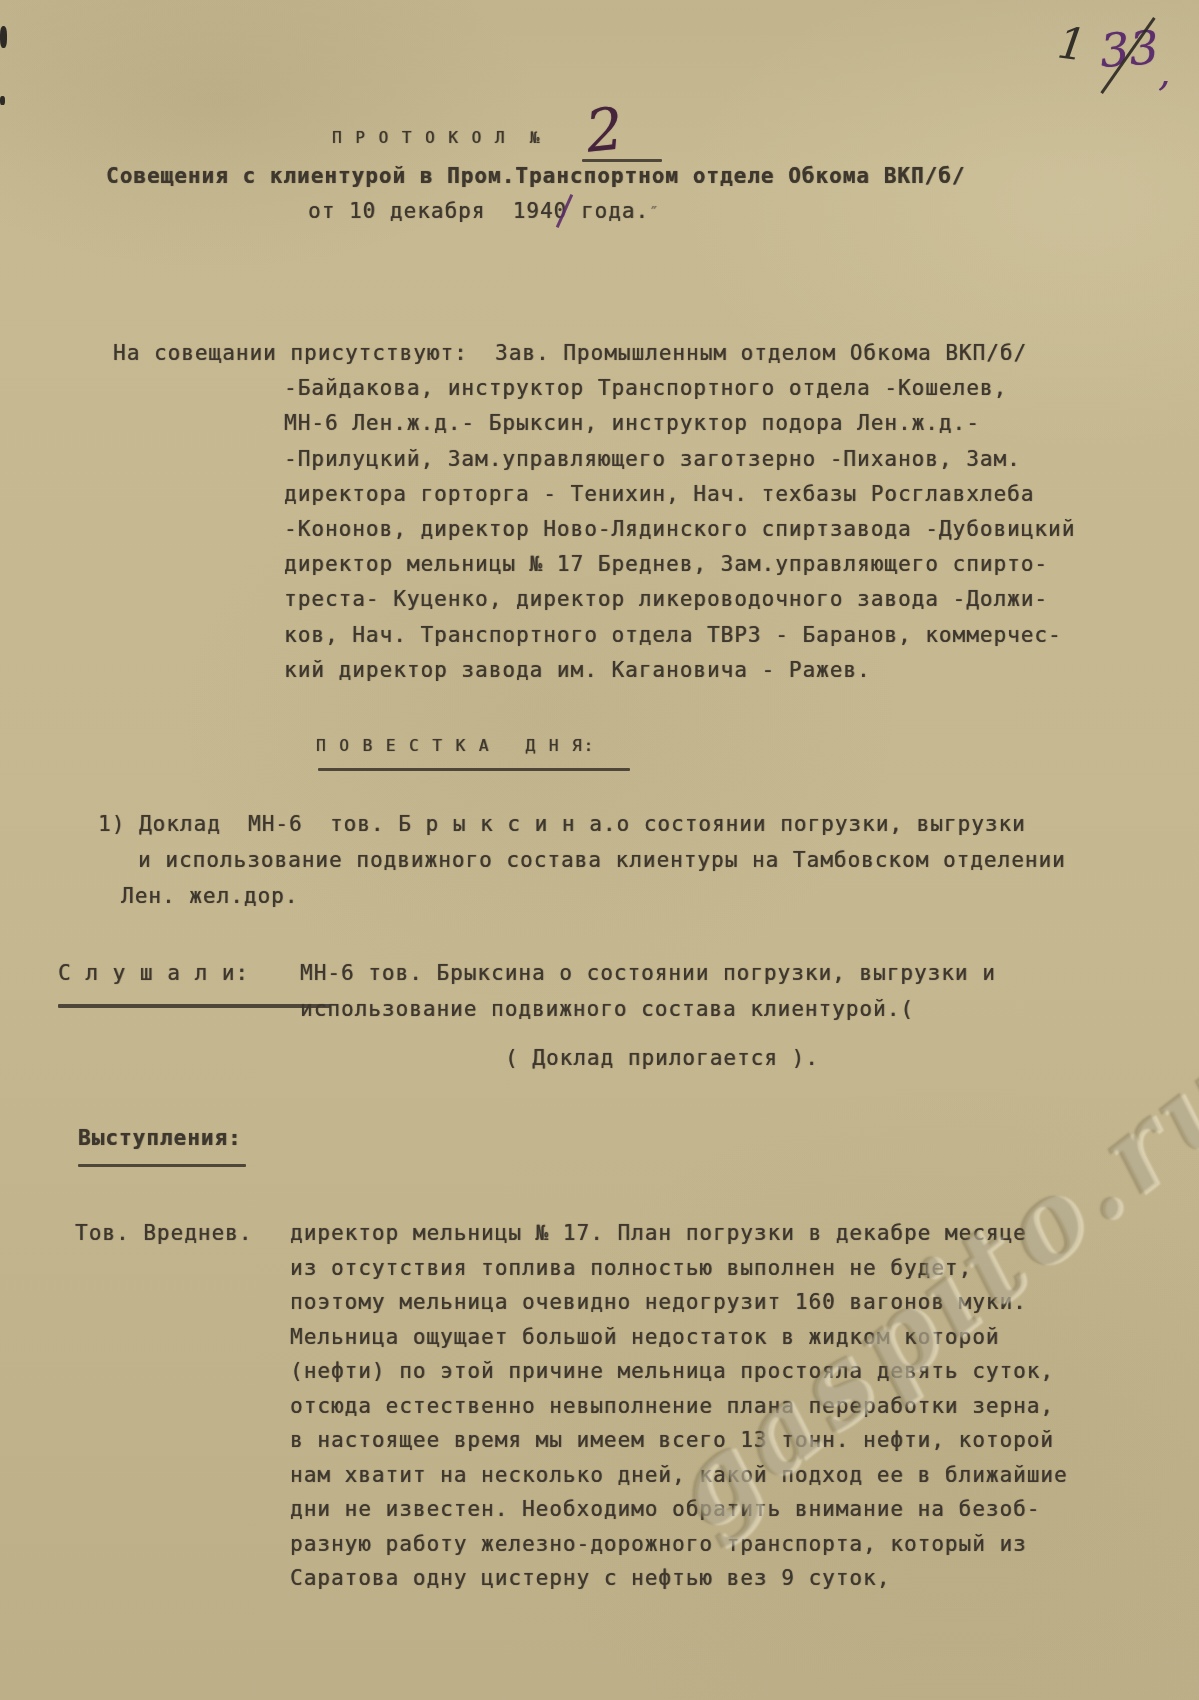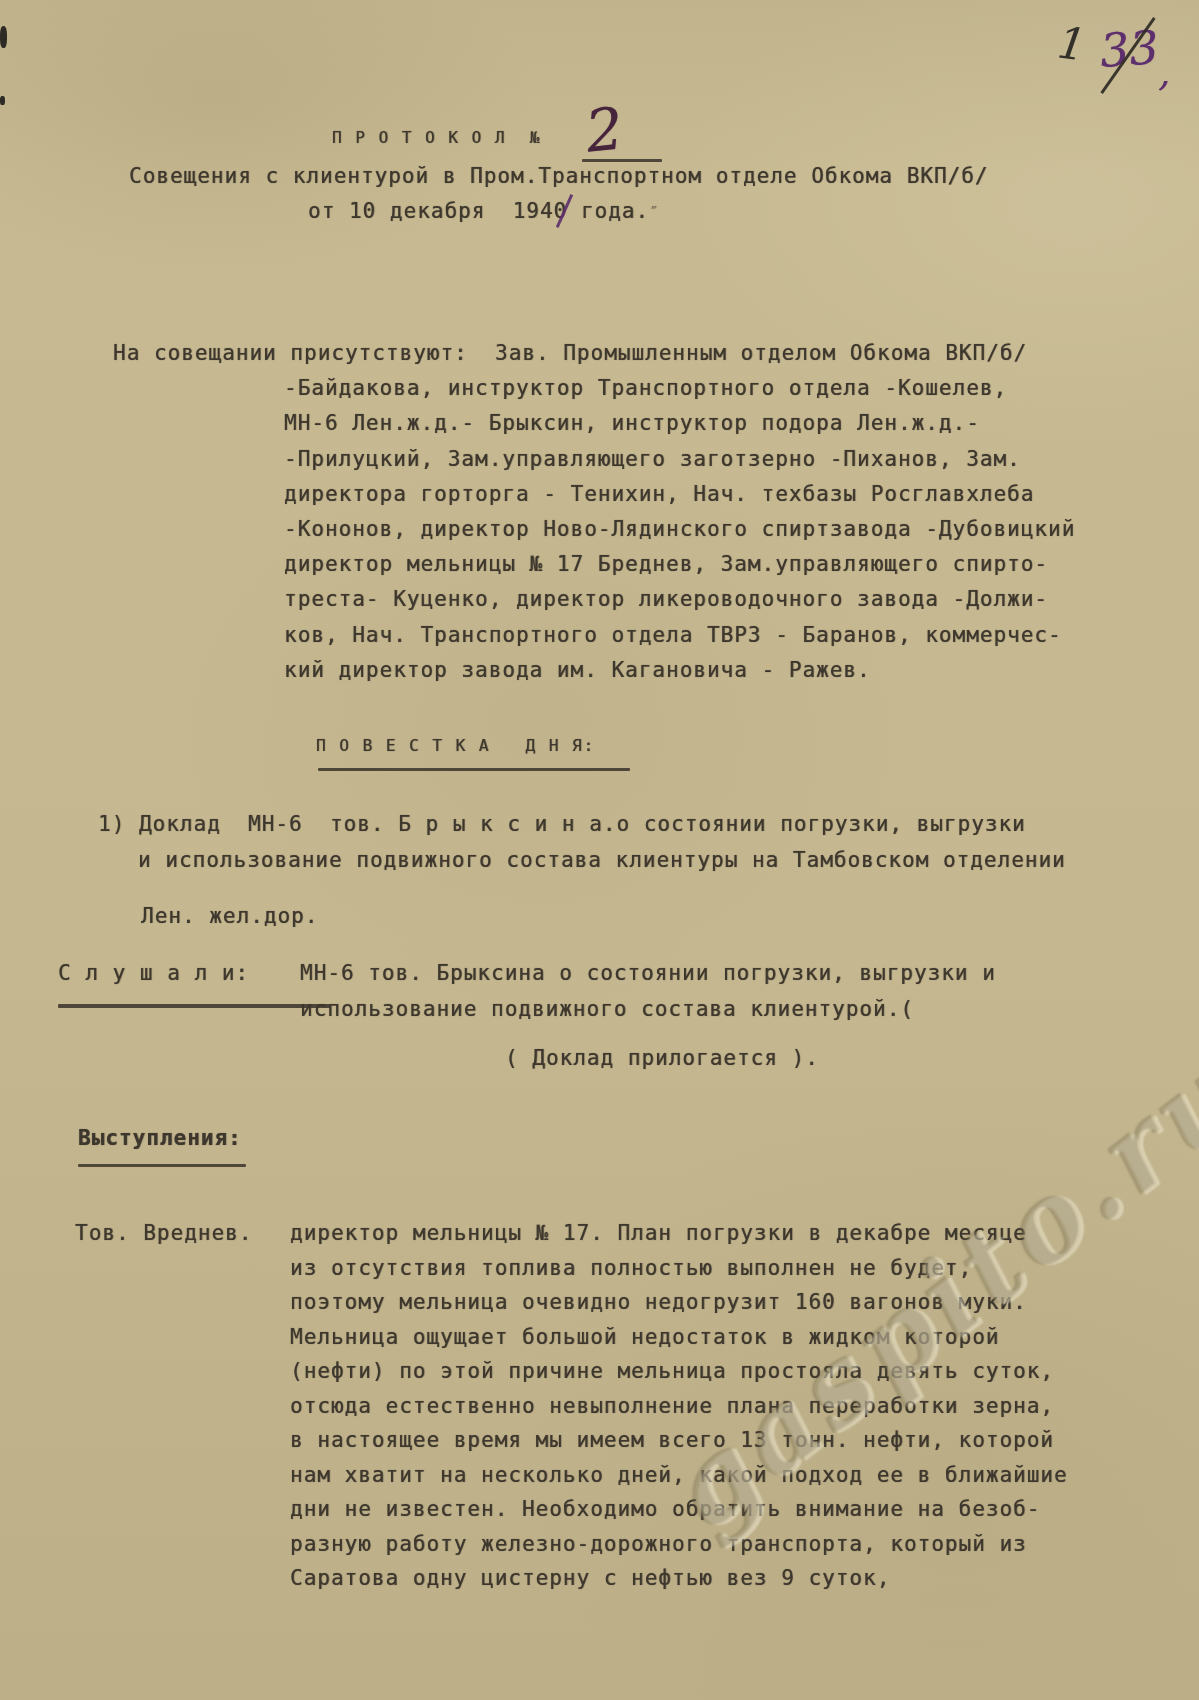--- a/index.html
+++ b/index.html
@@ -100,42 +100,42 @@
   <div class="abs" style="left:1158px;top:48px;">
     <span class="hand purple-comma">,</span>
   </div>
 
   <div class="abs tw title-tw" style="left:332px;top:128px;">П Р О Т О К О Л  №</div>
   <div class="abs" style="left:586px;top:96px;">
     <span class="hand hand-two">2</span>
   </div>
   <div class="rule" style="left:582px;top:159px;width:80px;height:3px;"></div>
 
-  <div class="abs tw" style="left:129px;top:164px;">Совещения с клиентурой в Пром.Транспортном отделе Обкома ВКП/б/</div>
+  <div class="abs tw" style="left:106px;top:164px;font-weight:bold;">Совещения с клиентурой в Пром.Транспортном отделе Обкома ВКП/б/</div>
   <div class="abs tw" style="left:308px;top:199px;"><span>от 10 декабря  194</span><span class="slashed">0</span><span> года.</span><span class="quote-mark">″</span></div>
 
   <div class="abs" style="left:113px;top:341px;">
     <div class="tw ln">На совещании присутствуют:  Зав. Промышленным отделом Обкома ВКП/б/</div>
     <div class="tw ln ln-indent">-Байдакова, инструктор Транспортного отдела -Кошелев,</div>
     <div class="tw ln ln-indent">МН-6 Лен.ж.д.- Брыксин, инструктор подора Лен.ж.д.-</div>
     <div class="tw ln ln-indent">-Прилуцкий, Зам.управляющего заготзерно -Пиханов, Зам.</div>
     <div class="tw ln ln-indent">директора горторга - Тенихин, Нач. техбазы Росглавхлеба</div>
     <div class="tw ln ln-indent">-Кононов, директор Ново-Лядинского спиртзавода -Дубовицкий</div>
     <div class="tw ln ln-indent">директор мельницы № 17 Бреднев, Зам.управляющего спирто-</div>
     <div class="tw ln ln-indent">треста- Куценко, директор ликероводочного завода -Должи-</div>
     <div class="tw ln ln-indent">ков, Нач. Транспортного отдела ТВРЗ - Баранов, коммерчес-</div>
     <div class="tw ln ln-indent">кий директор завода им. Кагановича - Ражев.</div>
   </div>
 
   <div class="abs tw title-tw" style="left:316px;top:730px;margin-top:6px;">П О В Е С Т К А   Д Н Я:</div>
   <div class="rule" style="left:318px;top:768px;width:312px;height:3px;"></div>
 
   <div class="abs tw" style="left:98px;top:812px;">1) Доклад  МН-6  тов. Б р ы к с и н а.о состоянии погрузки, выгрузки</div>
   <div class="abs tw" style="left:138px;top:848px;">и использование подвижного состава клиентуры на Тамбовском отделении</div>
-  <div class="abs tw" style="left:141px;top:884px;margin-top:20px;">Лен. жел.дор.</div>
+  <div class="abs tw" style="left:121px;top:884px;">Лен. жел.дор.</div>
 
   <div class="abs tw" style="left:58px;top:961px;">С л у ш а л и:</div>
   <div class="rule" style="left:58px;top:1004px;width:272px;height:4px;"></div>
   <div class="abs tw" style="left:300px;top:961px;">МН-6 тов. Брыксина о состоянии погрузки, выгрузки и</div>
   <div class="abs tw" style="left:300px;top:997px;">использование подвижного состава клиентурой.(</div>
   <div class="abs tw" style="left:505px;top:1046px;">( Доклад прилогается ).</div>
 
   <div class="abs tw" style="left:78px;top:1126px;font-weight:bold;">Выступления:</div>
   <div class="rule" style="left:78px;top:1164px;width:168px;height:3px;"></div>
 

